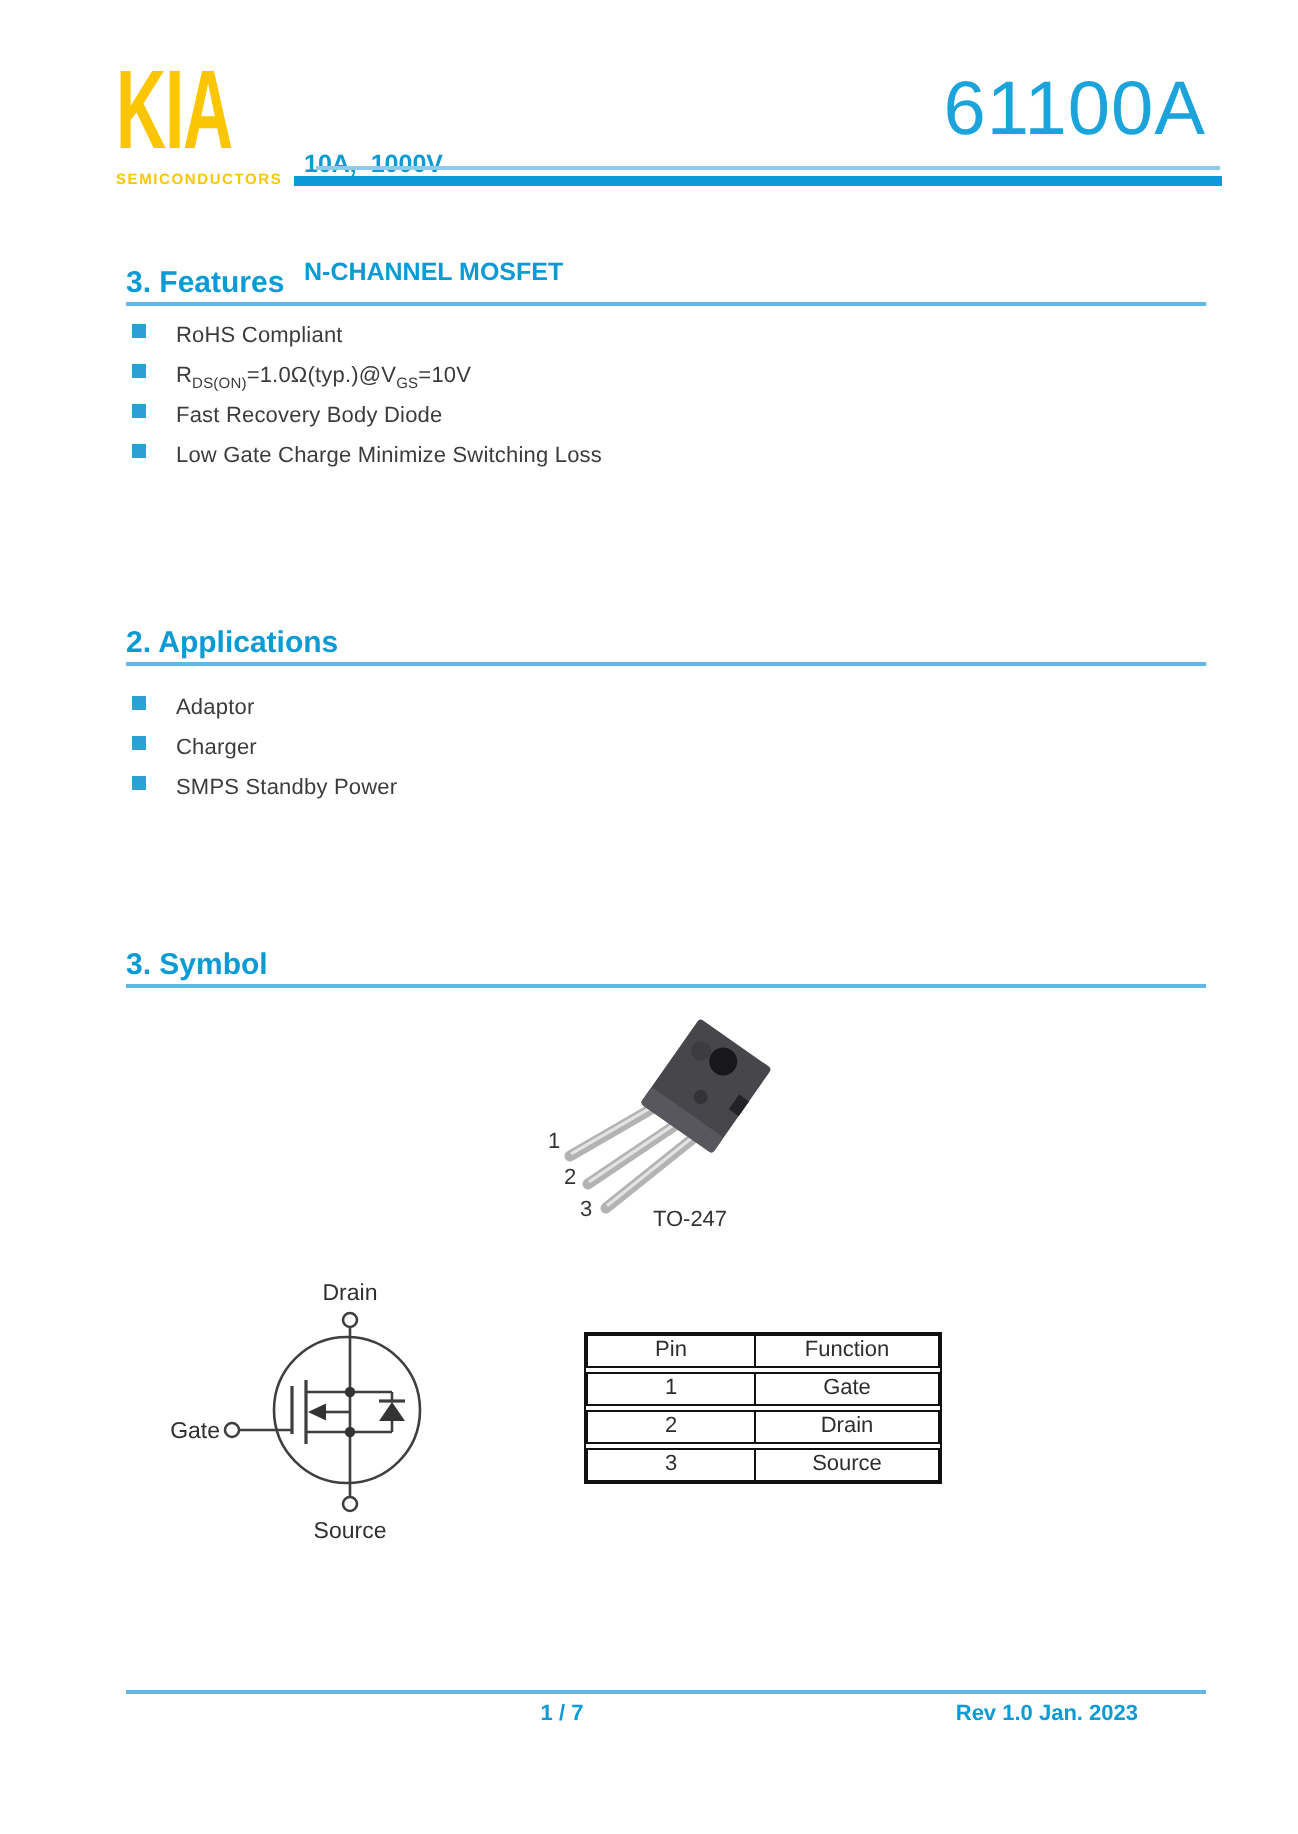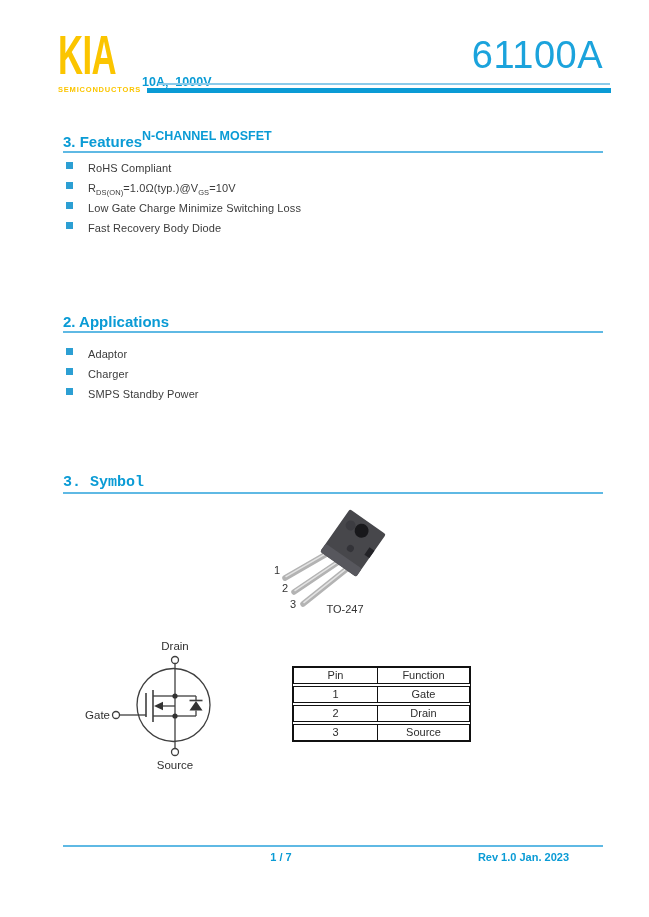--- a/index.html
+++ b/index.html
@@ -13,39 +13,39 @@
   .logo {
     position:absolute; left:58px; top:27px;
     font-size:56px; font-weight:bold; color:#fbc500; line-height:56px;
     letter-spacing:-1px; transform:scaleX(.62); transform-origin:0 0;
   }
   .tagline {
     position:absolute; left:58px; top:85px;
     font-size:7.5px; font-weight:bold; color:#fbc500; letter-spacing:.8px;
   }
   .spec {
-    position:absolute; left:142px; top:37px;
+    position:absolute; left:152px; top:37px;
     font-size:12.5px; font-weight:bold; color:#0a9bd5; line-height:18px;
     white-space:pre;
   }
   .part-number {
     position:absolute; right:46px; top:34px;
     font-size:38px; color:#1ba3dc; letter-spacing:.5px;
   }
   .hline-thin  { position:absolute; left:158px; right:39px; top:83px; height:2px; background:#8ccbea; }
   .hline-thick { position:absolute; left:147px; right:38px; top:88px; height:5px; background:#0a9bd5; }
   
   .sec-title {
     position:absolute; left:63px;
     font-size:15px; font-weight:bold; color:#0a9bd5;
   }
   .sec-rule { position:absolute; left:63px; right:46px; height:2px; background:#5fb9e4; }
   .t-features { top:133px; }  .r-features { top:151px; }
   .t-apps     { top:313px; }  .r-apps     { top:331px; }
-  .t-symbol   { top:474px;font-family:Liberation Mono, monospace; }  .r-symbol   { top:492px; }
+  .t-symbol   { top:474px; }  .r-symbol   { top:492px; }
   .blist { position:absolute; left:63px; list-style:none; }
   .l-features { top:162px; }
   .l-apps     { top:348px; }
   .blist li { display:flex; align-items:flex-start; height:20px; padding-left:3px; }
   .bullet { width:7px; height:7px; background:#2c9fd3; margin-right:15px; flex:0 0 auto; }
   .btext { font-size:11px; color:#3b3b3b; letter-spacing:.1px; }
   .btext sub { font-size:7.5px; }
   
   .pkg-svg  { position:absolute; left:250px; top:497px; width:170px; height:128px; }
   .sym-svg  { position:absolute; left:70px;  top:638px; width:170px; height:140px; }
@@ -89,25 +89,25 @@
     <li>
       <span class="bullet"></span>
       <span class="btext">RoHS Compliant</span>
     </li>
     <li>
       <span class="bullet"></span>
       <span class="btext"><span>R</span><sub>DS(ON)</sub><span>=1.0Ω(typ.)@V</span><sub>GS</sub><span>=10V</span></span>
     </li>
     <li>
       <span class="bullet"></span>
+      <span class="btext">Fast Recovery Body Diode</span>
+    </li>
+    <li>
+      <span class="bullet"></span>
       <span class="btext">Low Gate Charge Minimize Switching Loss</span>
-    </li>
-    <li>
-      <span class="bullet"></span>
-      <span class="btext">Fast Recovery Body Diode</span>
     </li>
   </ul>
 
   <div class="sec-title t-apps">2. Applications</div>
   <div class="sec-rule r-apps"></div>
   <ul class="blist l-apps">
     <li>
       <span class="bullet"></span>
       <span class="btext">Adaptor</span>
     </li>

